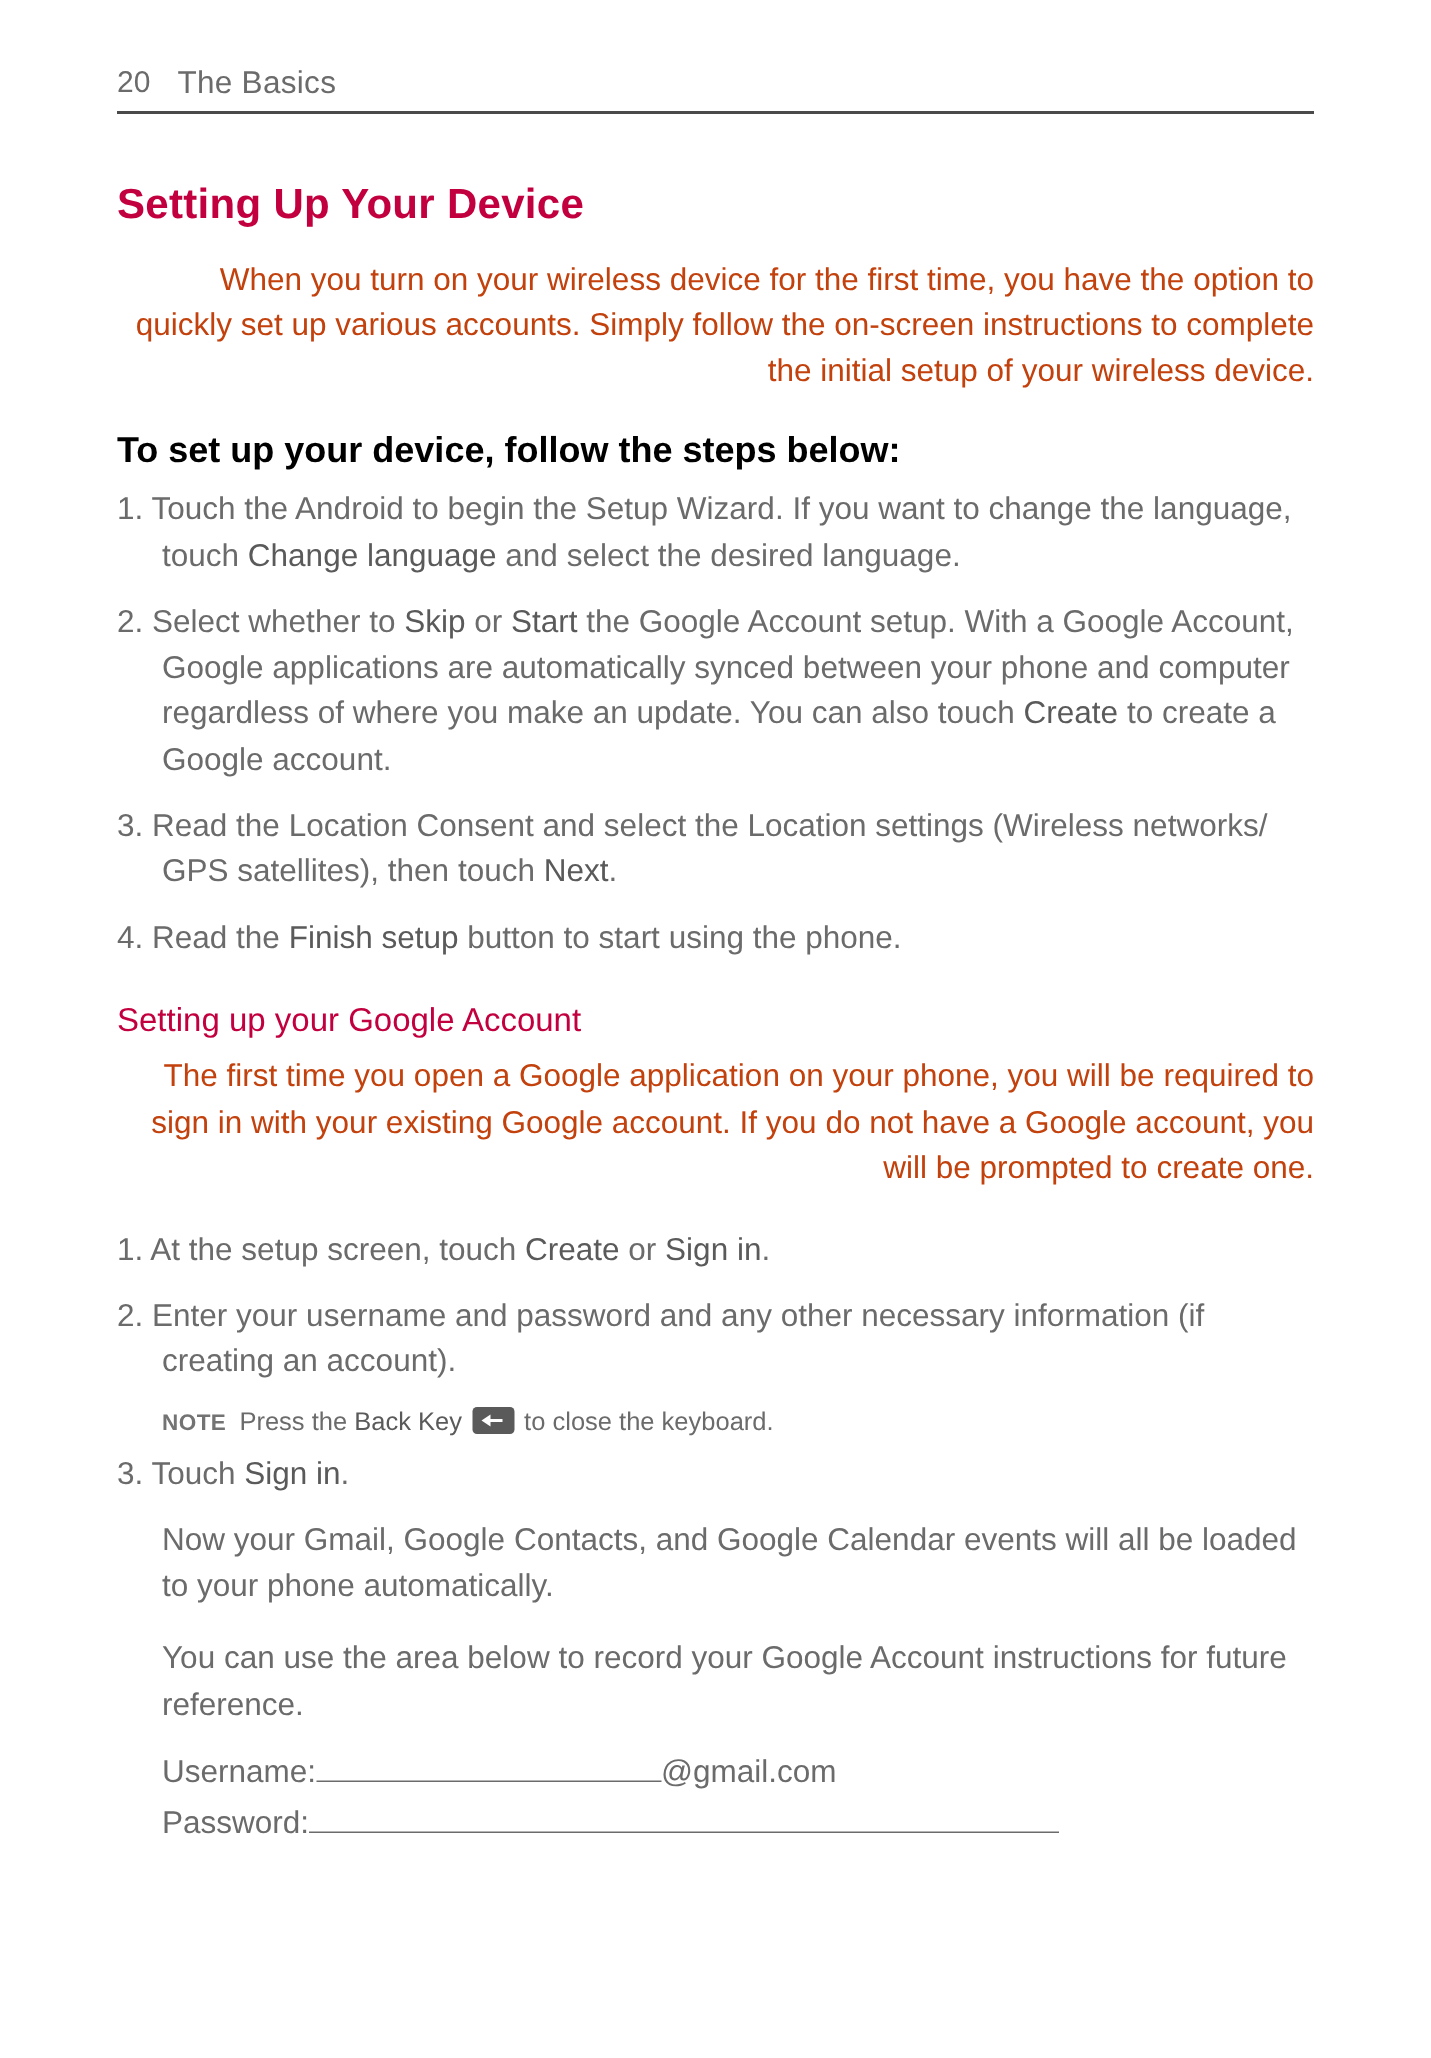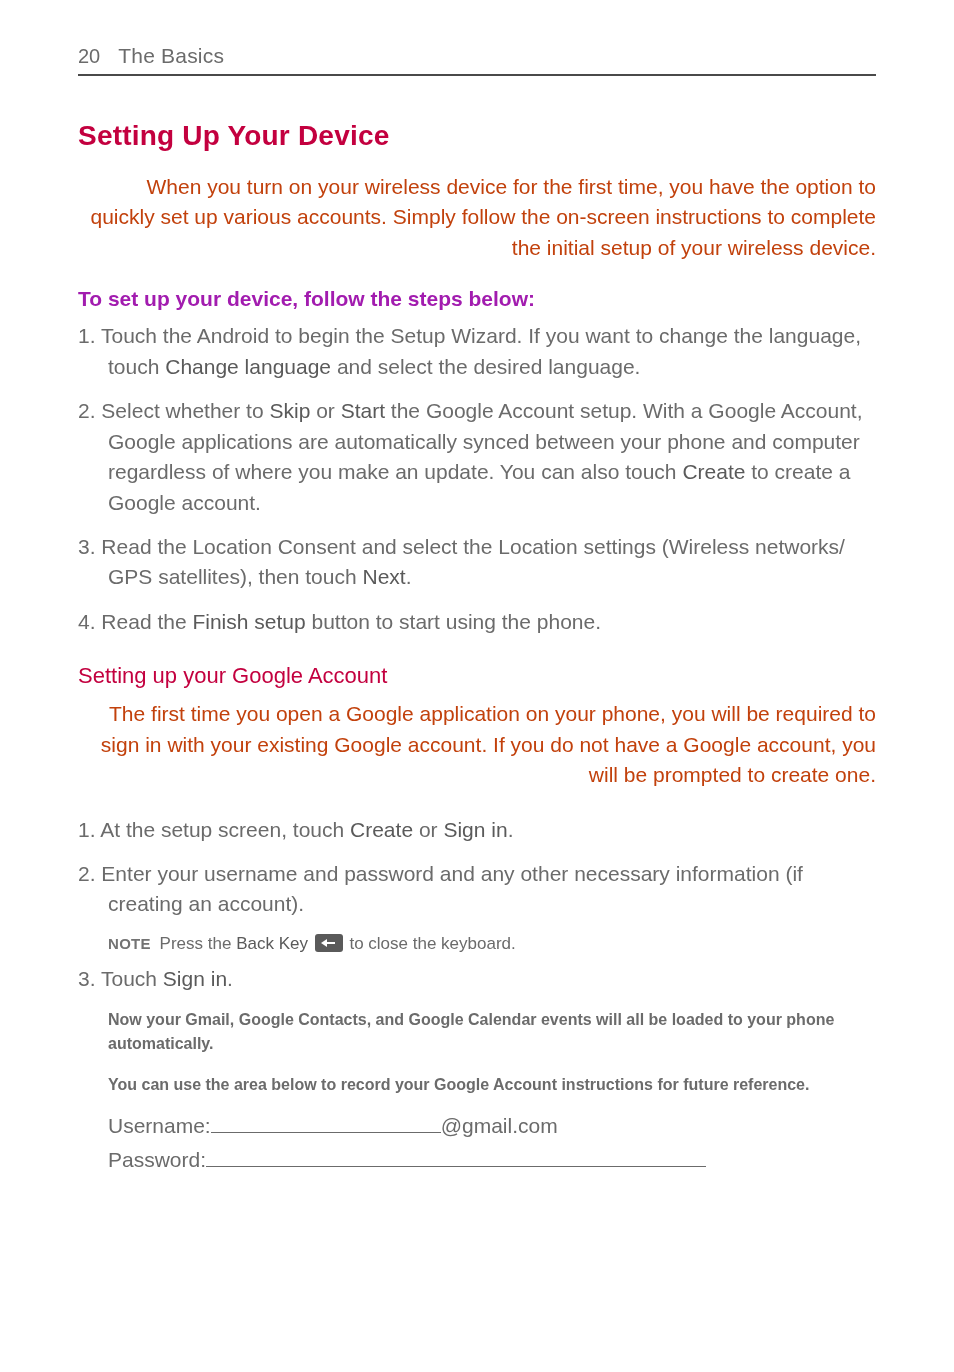--- a/index.html
+++ b/index.html
@@ -10,21 +10,21 @@
     color: #6b6b6b;
     width: 954px;
     height: 1372px;
     box-sizing: border-box;
   }
   .page {
     padding: 44px 78px 40px 78px;
   }
   .header {
     display: flex;
-    align-items: center;
+    align-items: flex-start;
     border-bottom: 2px solid #4a4a4a;
     padding-bottom: 6px;
     margin-bottom: 44px;
   }
   .page-number {
     font-size: 20px;
     color: #6b6b6b;
     margin-right: 18px;
     font-weight: 400;
   }
@@ -43,22 +43,22 @@
   }
   p.body {
     font-size: 21px;
     line-height: 1.45;
     color: #c2410c;
     margin: 0 0 24px 0;
     font-weight: 300;
     text-align: right;
   }
   h2.sub-heading-bold {
-    font-size: 21px;
-    color: #a21caf;
+    font-size: 24px;
+    color: #000000;
     font-weight: 700;
     margin: 6px 0 10px 0;
   }
   h2.sub-heading-accent {
     color: #c3003f;
     font-size: 22px;
     font-weight: 400;
     margin: 26px 0 10px 0;
   }
   ol.steps {
@@ -123,24 +123,24 @@
   .back-key-icon::after {
     content: "";
     position: absolute;
     left: 11px;
     top: 8px;
     width: 9px;
     height: 2px;
     background: #fff;
   }
   .indented-para {
-    font-size: 16px;
+    font-size: 21px;
     line-height: 1.45;
     color: #6b6b6b;
-    font-weight: 700;
+    font-weight: 400;
     margin: 0 0 18px 0;
     padding-left: 30px;
   }
   .form-line {
     font-size: 21px;
     color: #6b6b6b;
     font-weight: 300;
     padding-left: 30px;
     margin: 0 0 10px 0;
   }

